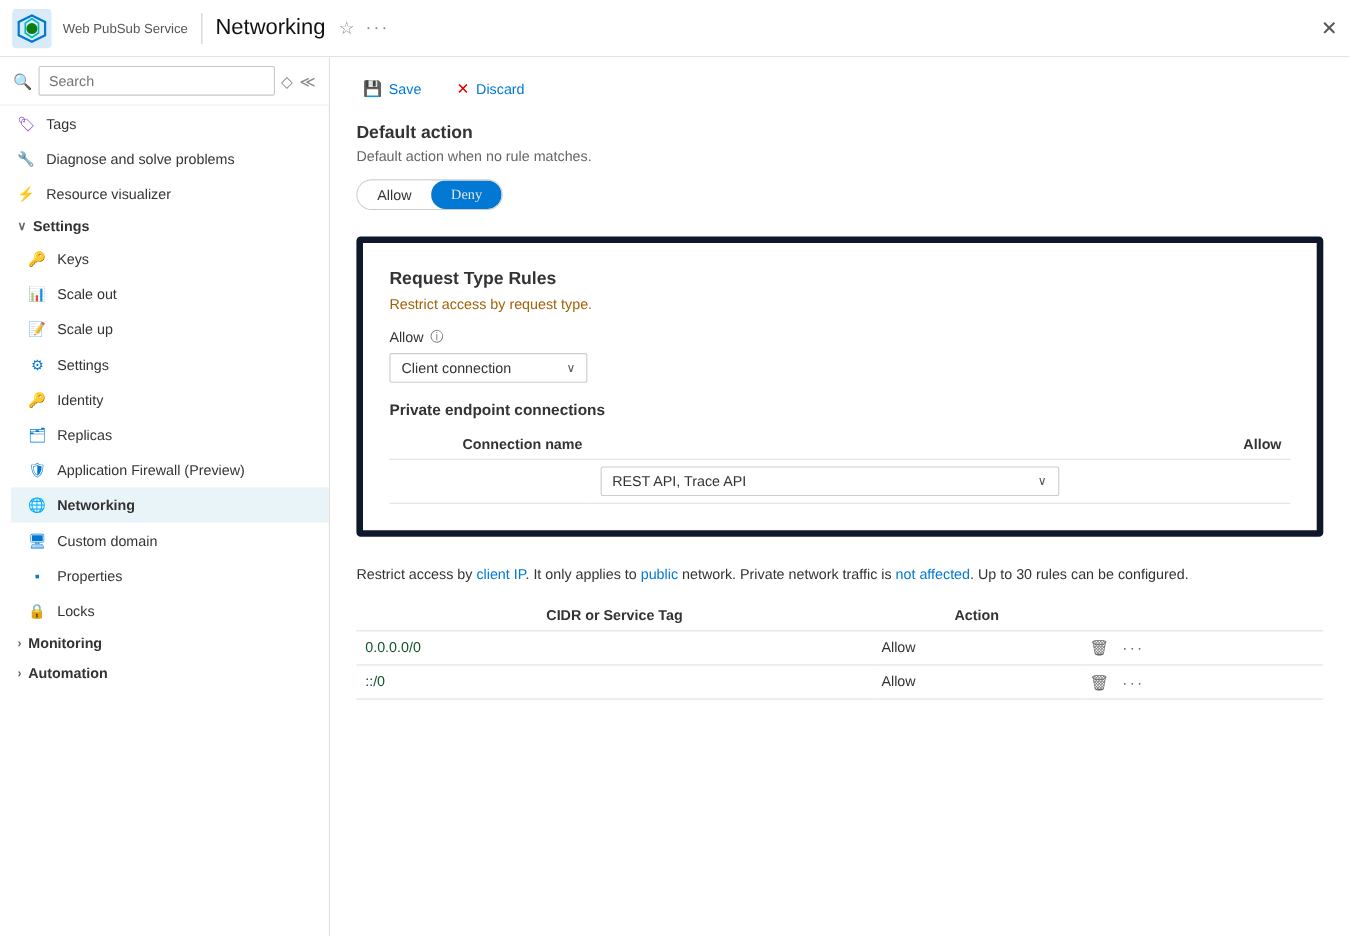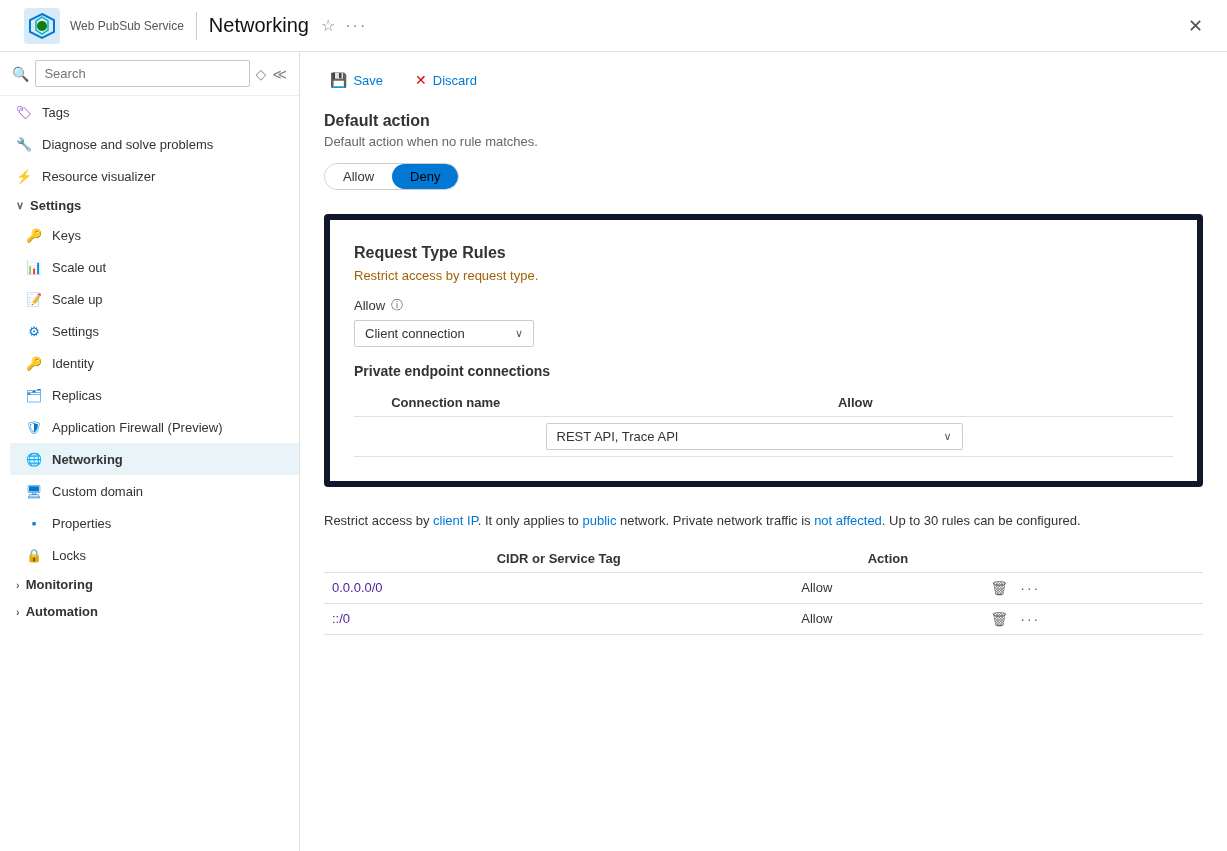--- a/index.html
+++ b/index.html
@@ -1,20 +1,20 @@
 <!DOCTYPE html>
 <html><head>
   <meta charset="utf-8">
   <style>
     * { box-sizing: border-box; margin: 0; padding: 0; }
     body { font-family: 'Segoe UI', Arial, sans-serif; font-size: 13px; color: #333; background: #fff; display: flex; flex-direction: column; height: 851px; overflow: hidden; }
 
     
     .top-bar {
-      display: flex; align-items: center; padding: 8px 24px; border-bottom: 1px solid #e0e0e0;
+      display: flex; align-items: center; padding: 8px 11px; border-bottom: 1px solid #e0e0e0;
       height: 52px; flex-shrink: 0;
     }
     .top-bar-logo { width: 36px; height: 36px; margin-right: 10px; flex-shrink: 0; }
     .top-bar-service-name { font-size: 12px; color: #555; }
     .top-bar-divider { width: 1px; height: 28px; background: #ccc; margin: 0 12px; }
     .top-bar-title { font-size: 20px; font-weight: 400; color: #111; }
     .top-bar-star { margin-left: 12px; color: #888; cursor: pointer; font-size: 16px; }
     .top-bar-dots { margin-left: 10px; color: #888; cursor: pointer; font-size: 16px; letter-spacing: 2px; }
     .top-bar-close { margin-left: auto; color: #555; cursor: pointer; font-size: 18px; }
 
@@ -69,57 +69,57 @@
 
     
     .section-title { font-size: 16px; font-weight: 600; margin-bottom: 4px; }
     .section-subtitle { font-size: 13px; color: #666; margin-bottom: 14px; }
 
     
     .toggle-group { display: flex; border: 1px solid #ccc; border-radius: 20px; overflow: hidden; margin-bottom: 24px; width: fit-content; }
     .toggle-option {
       padding: 5px 18px; font-size: 13px; cursor: pointer; background: #fff; border: none; color: #333;
     }
-    .toggle-option.active { background: #0078d4; color: #000000; border-radius: 20px; }
+    .toggle-option.active { background: #0078d4; color: #e5e5e5; border-radius: 20px; font-family: Liberation Serif, serif; }
 
     
     .rules-box {
       border: 6px solid #0f172a; border-radius: 4px; padding: 24px; margin-bottom: 24px;
     }
     .rules-box-title { font-size: 16px; font-weight: 600; margin-bottom: 6px; }
     .rules-box-subtitle { font-size: 13px; color: #a16207; margin-bottom: 14px; cursor: pointer; }
     .subsection-title { font-size: 14px; font-weight: 600; margin-bottom: 10px; }
     .label-row { display: flex; align-items: center; gap: 6px; font-size: 13px; margin-bottom: 6px; }
     .info-icon { color: #666; font-size: 12px; cursor: pointer; }
     .dropdown-select {
       display: flex; align-items: center; justify-content: space-between;
       border: 1px solid #ccc; padding: 5px 10px; border-radius: 2px;
       width: 180px; cursor: pointer; font-size: 13px; background: #fff;
     }
     .dropdown-chevron { font-size: 11px; color: #555; }
 
     
     .endpoint-section { margin-top: 16px; }
     .endpoint-table { width: 100%; border-collapse: collapse; }
-    .endpoint-table th { text-align: center; font-weight: 600; font-size: 13px; padding: 6px 8px; border-bottom: 1px solid #e0e0e0; }
+    .endpoint-table th { text-align: right; font-weight: 600; font-size: 13px; padding: 6px 8px; border-bottom: 1px solid #e0e0e0; }
     .endpoint-table td { padding: 6px 8px; border-bottom: 1px solid #e0e0e0; font-size: 13px; }
     .endpoint-dropdown {
       display: flex; align-items: center; justify-content: space-between;
       border: 1px solid #ccc; padding: 5px 10px; border-radius: 2px;
       cursor: pointer; font-size: 13px; background: #fff; width: 417px;
     }
 
     
     .ip-rules-section { margin-bottom: 20px; }
     .ip-rules-subtitle { font-size: 13px; color: #333; margin-bottom: 14px; line-height: 1.5; }
     .ip-rules-subtitle a { color: #0078d4; text-decoration: none; }
     .ip-table { width: 100%; border-collapse: collapse; }
     .ip-table th { text-align: center; font-weight: 600; font-size: 13px; padding: 6px 8px; border-bottom: 1px solid #e0e0e0; }
     .ip-table td { padding: 7px 8px; border-bottom: 1px solid #e0e0e0; font-size: 13px; }
-    .ip-cidr { color: #4c1d95; }
+    .ip-cidr { color: #14532d; }
     .ip-action-row { display: flex; align-items: center; gap: 12px; }
     .delete-icon { color: #666; cursor: pointer; font-size: 14px; }
     .more-icon { color: #666; cursor: pointer; letter-spacing: 2px; font-size: 14px; }
 
     
     .icon-purple { color: #7B2FBE; }
     .icon-yellow { color: #F2A900; }
     .icon-blue { color: #0078D4; }
     .icon-cyan { color: #00B7C3; }
   </style>

